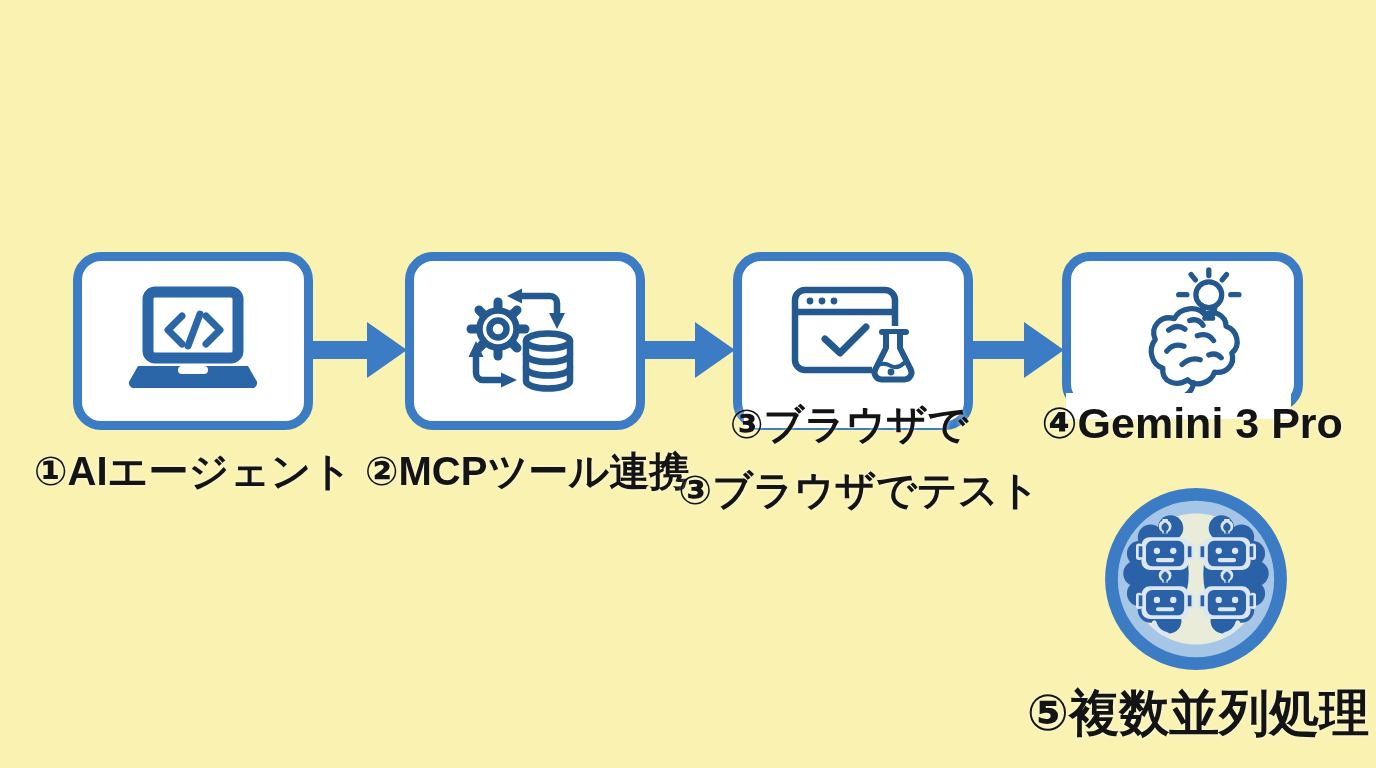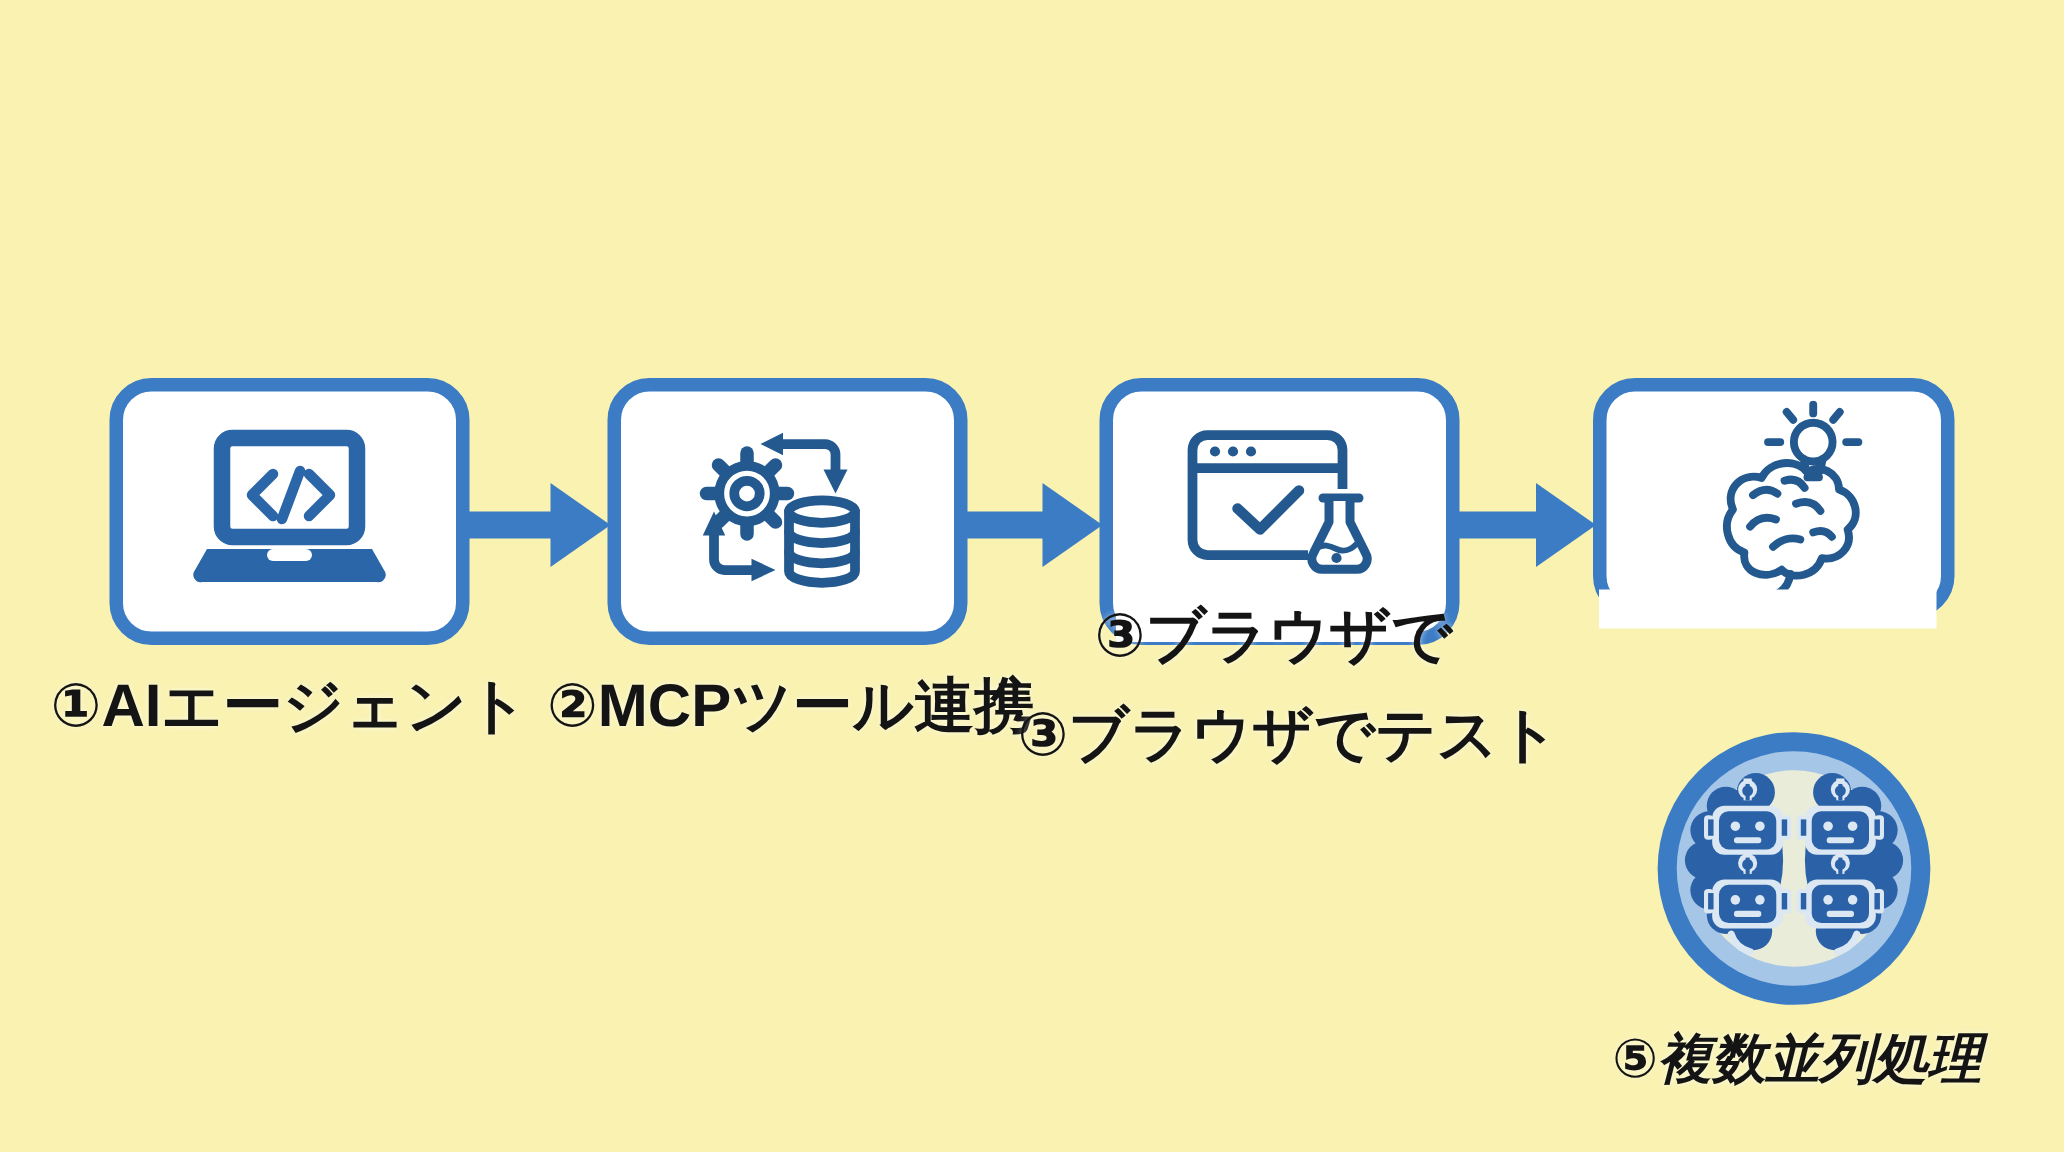--- a/index.html
+++ b/index.html
@@ -36,21 +36,21 @@
     position:absolute;transform:translateX(-50%);
     color:#141414;font-weight:900;font-size:40px;line-height:1.1;
     white-space:nowrap;z-index:3;letter-spacing:0;
     text-shadow:0 0 4px rgba(255,255,255,0.65);
   }
   #cap1{left:193px;top:449px;text-align:center;}
   #cap2{left:527px;top:449px;text-align:right;}
   #cap3a{left:849px;top:402px;text-align:right;}
   #cap3b{left:859px;top:468px;}
   #cap4{left:1192px;top:400px;font-size:43px;}
-  #cap5{left:1198px;top:686px;font-size:36px;font-style:italic;}
+  #cap5{left:1198px;top:686px;font-size:50px;}
   #badge{position:absolute;left:1096px;top:479px;width:200px;height:200px;z-index:1;}
 </style>
 </head>
 <body>
 
 <div class="stage">
 
   <div class="box" id="box1">
     <svg width="150" height="110" viewBox="0 0 150 110">
       <rect x="30" y="6" width="90" height="66" rx="7" fill="#ffffff" stroke="#2b66a9" stroke-width="11"></rect>
@@ -150,20 +150,21 @@
     <div class="head"></div>
   </div>
 
   <div class="strip" id="strip3"></div>
   <div class="strip" id="strip4"></div>
 
   <div class="caption" id="cap1">①AIエージェント</div>
   <div class="caption" id="cap2">②MCPツール連携</div>
   <div class="caption" id="cap3a">③ブラウザで</div>
   <div class="caption" id="cap3b">③ブラウザでテスト</div>
+  <div class="caption" id="cap4">④Gemini 3 Pro</div>
 
   <svg id="badge" viewBox="0 0 220 220">
     <defs>
       <g id="robotdef">
         <g fill="#dbe7f2">
           <rect x="-3" y="-36" width="6" height="16"></rect>
           <circle cx="0" cy="-28" r="7"></circle>
           <rect x="-32" y="-9" width="7" height="18" rx="3"></rect>
           <rect x="25" y="-9" width="7" height="18" rx="3"></rect>
           <rect x="-26" y="-16" width="52" height="36" rx="9"></rect>

